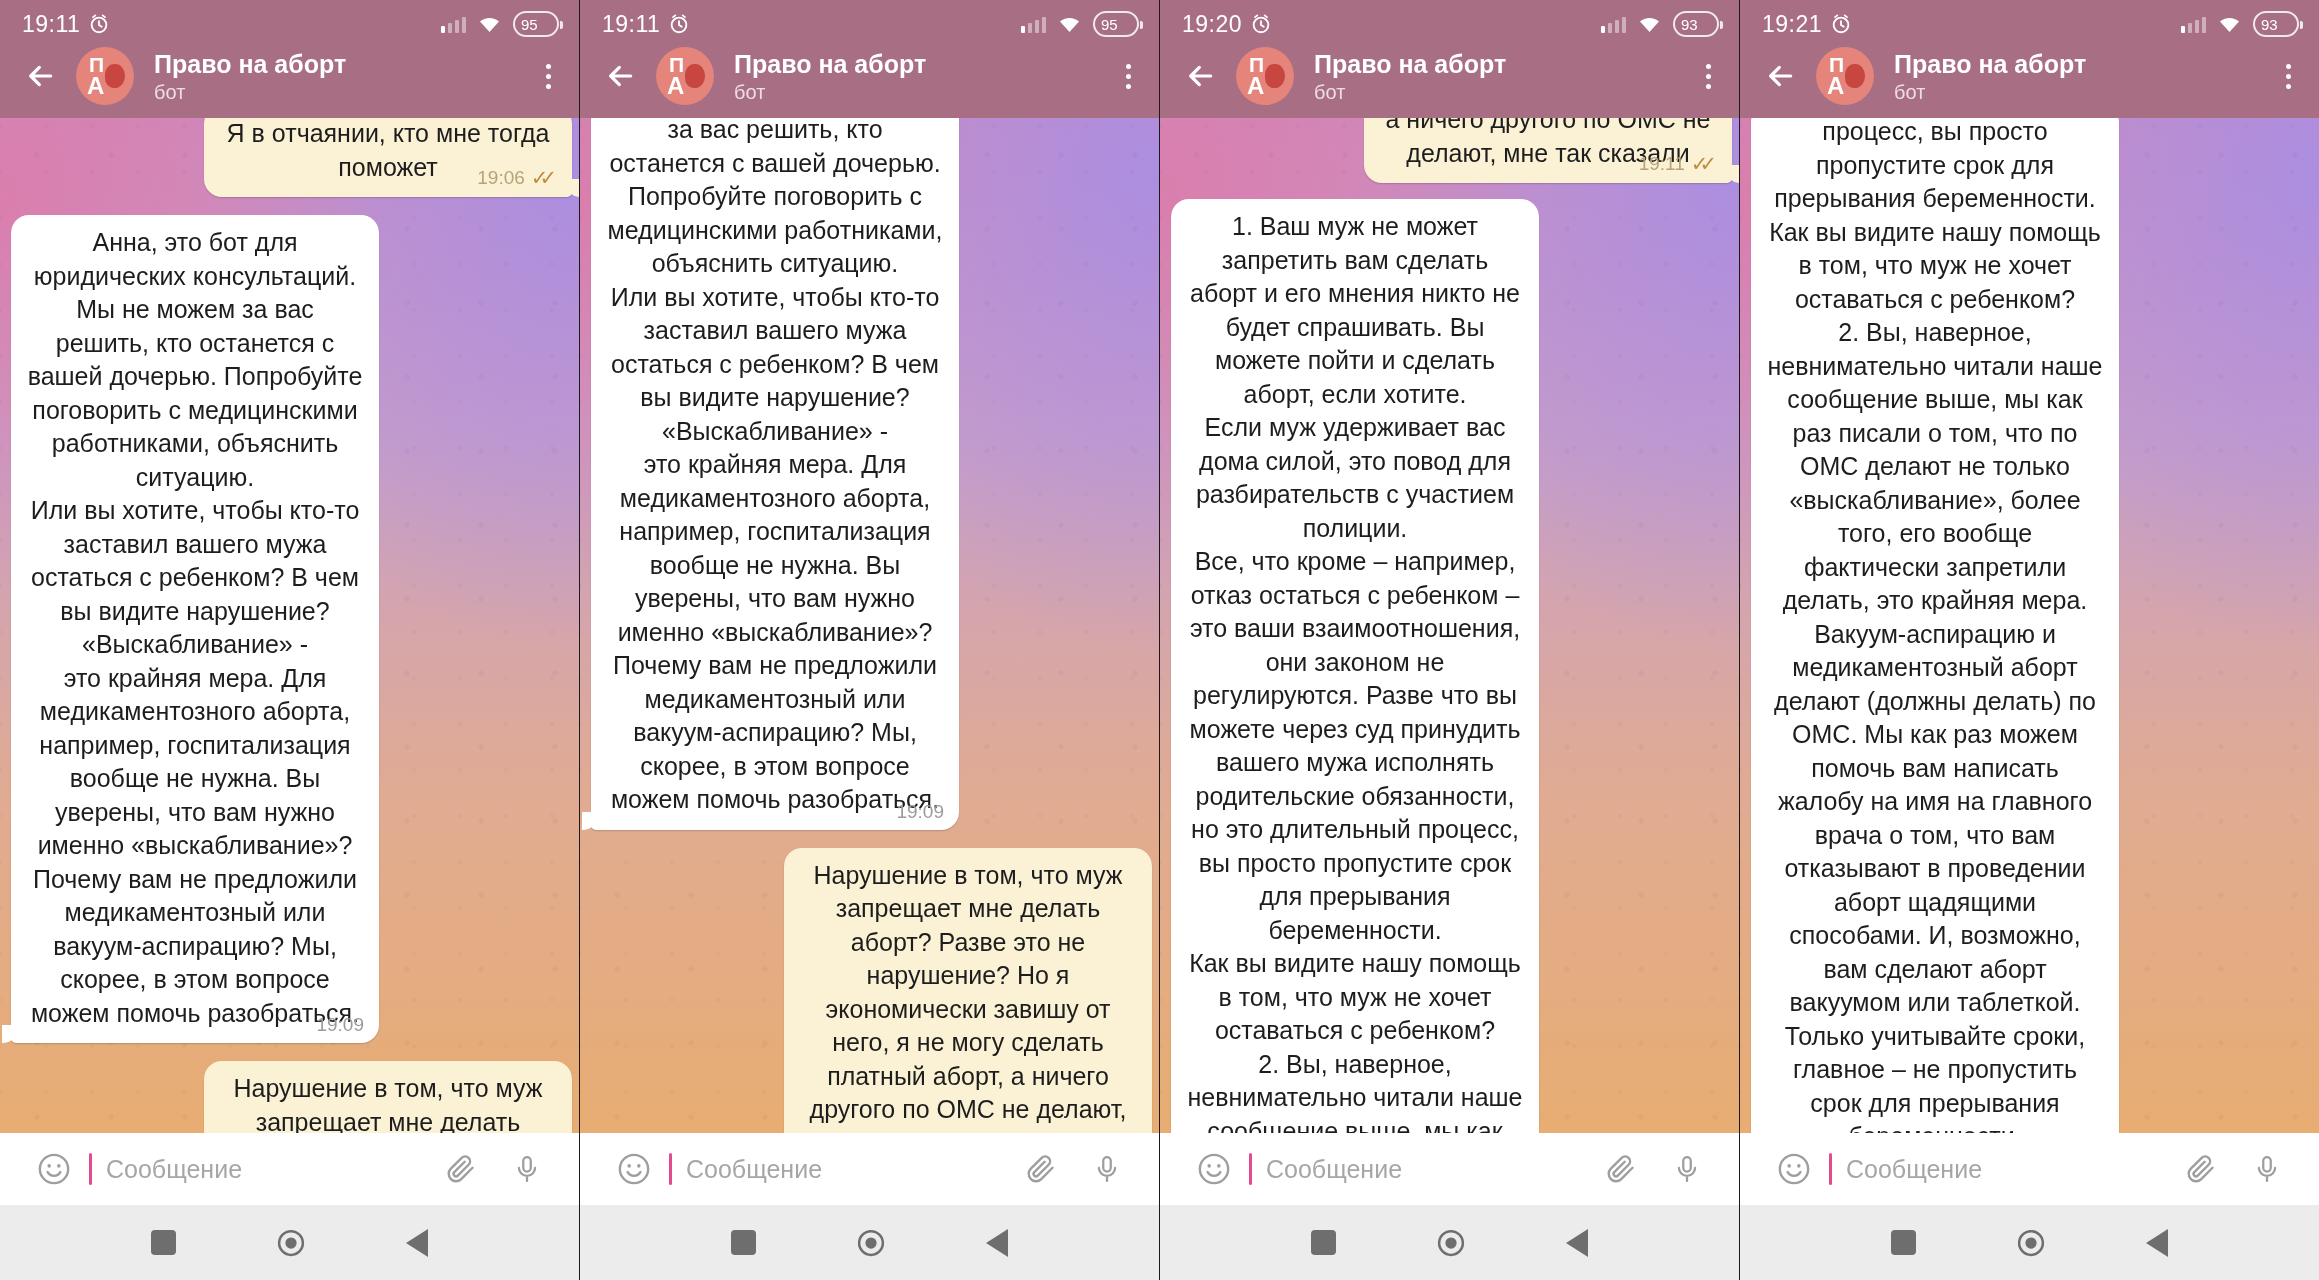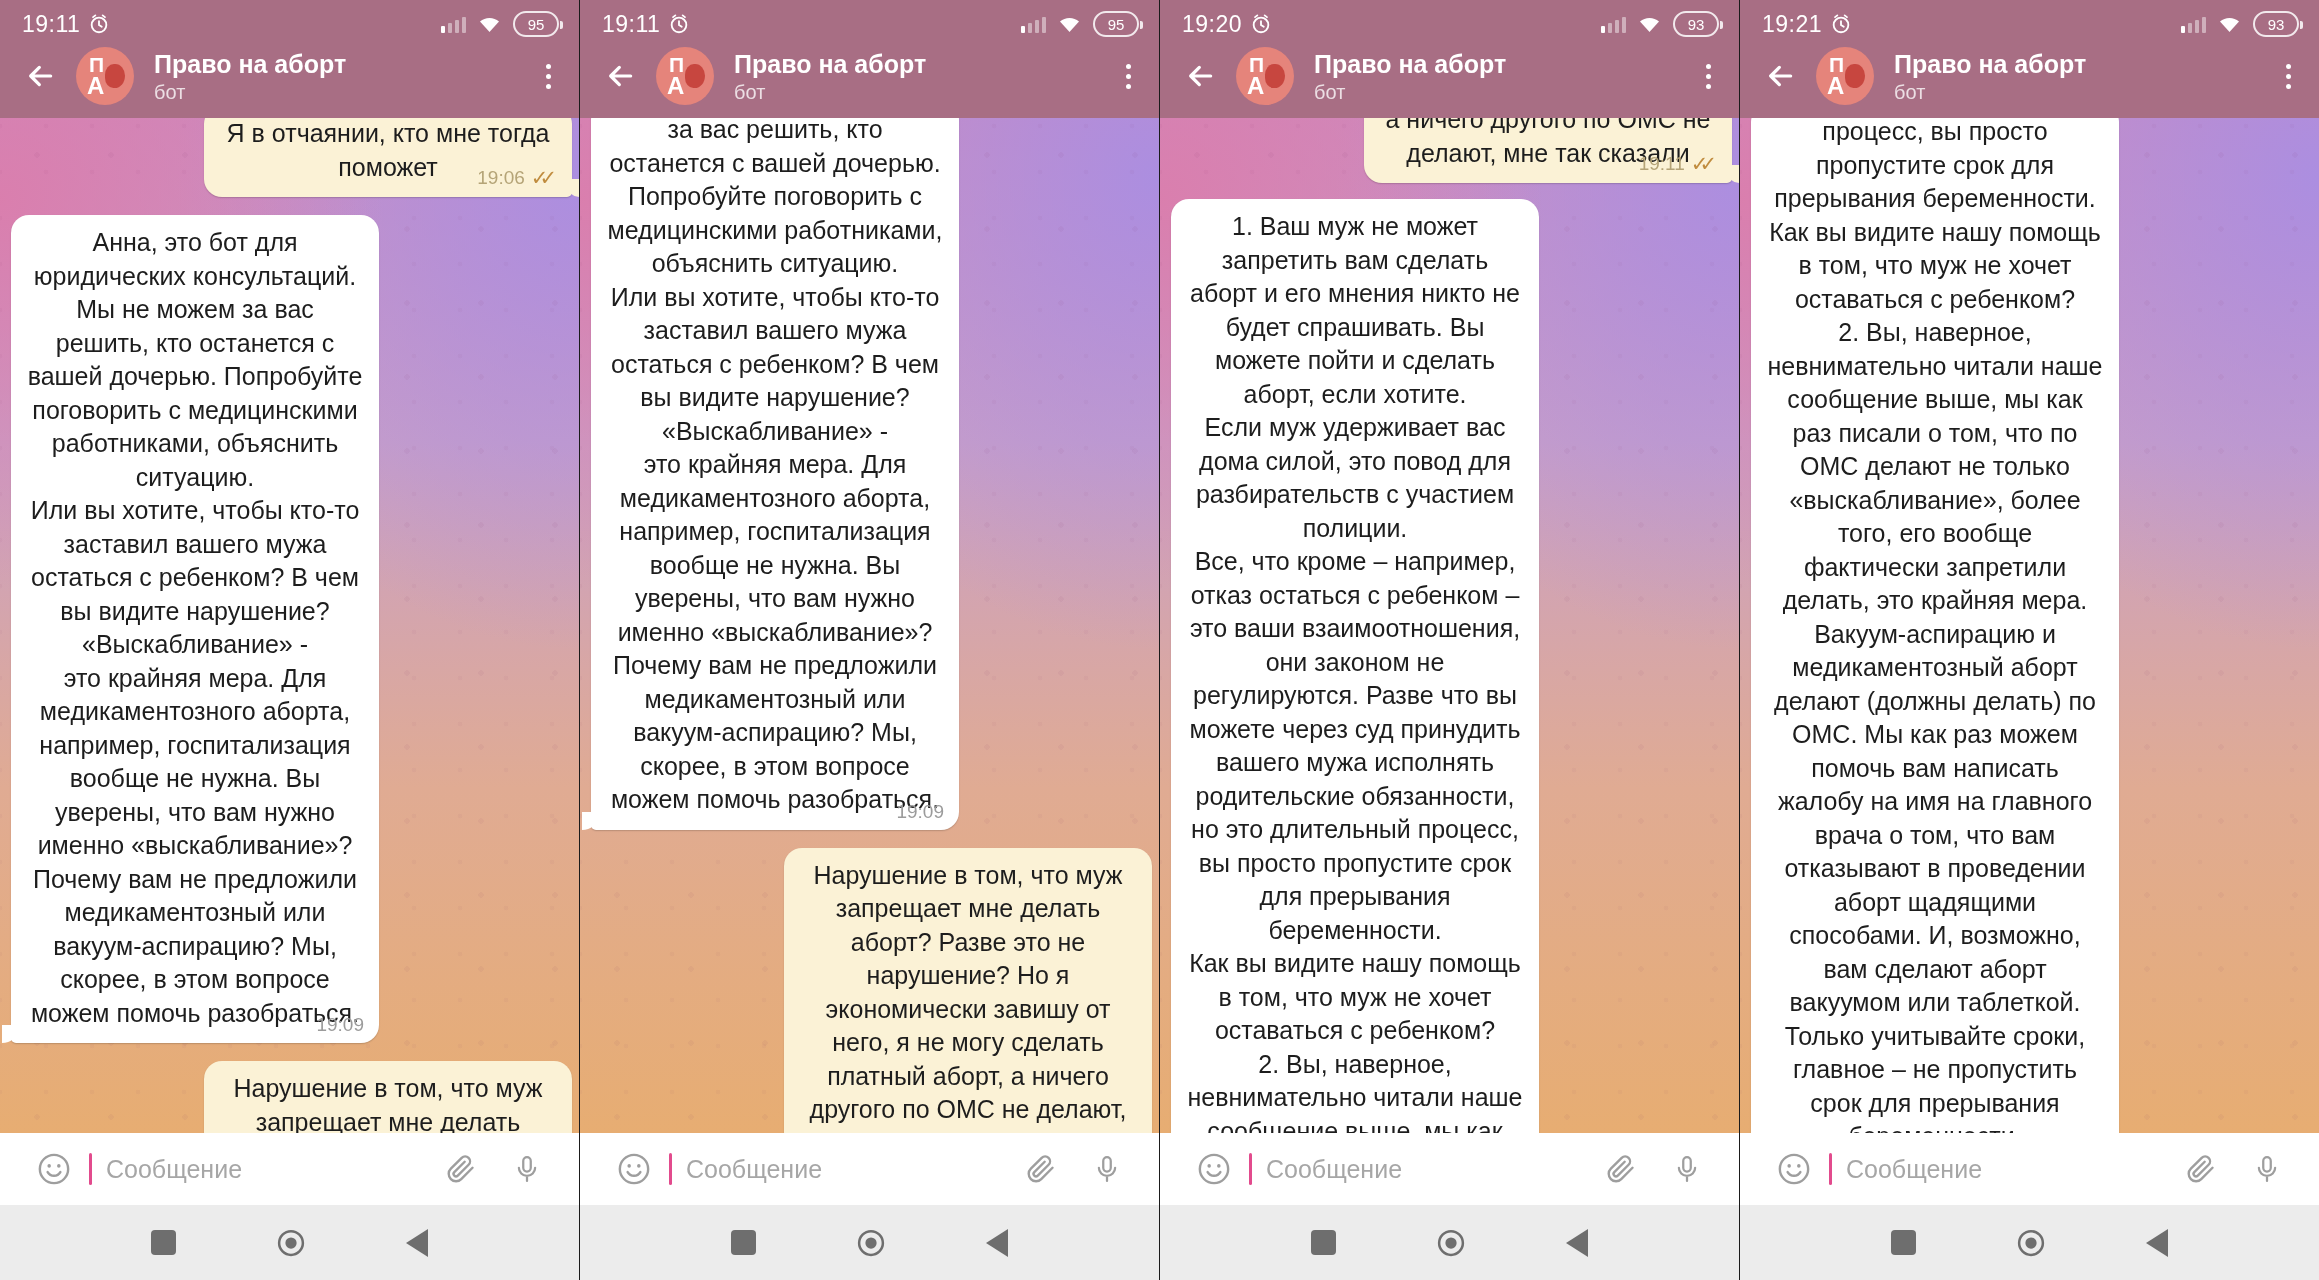--- a/index.html
+++ b/index.html
@@ -12,21 +12,21 @@
   .statusbar{height:42px;background:#a86e84;display:flex;align-items:center;justify-content:space-between;padding:6px 20px 0 22px;color:#fff;flex:0 0 auto;}
   .sb-left{display:flex;align-items:center;gap:8px;}
   .sb-time{font-size:23px;letter-spacing:.5px;}
   .sb-right{display:flex;align-items:center;gap:11px;}
   .signal{display:flex;align-items:flex-end;gap:3px;height:18px;}
   .signal i{display:block;width:4px;border-radius:1px;background:rgba(255,255,255,.45);}
   .signal i:nth-child(1){height:7px;background:#fff;}
   .signal i:nth-child(2){height:10px;}
   .signal i:nth-child(3){height:13px;}
   .signal i:nth-child(4){height:16px;}
-  .battery{position:relative;min-width:46px;height:26px;border:2px solid rgba(255,255,255,.85);border-radius:13px;display:flex;align-items:center;justify-content:center;font-size:15px;color:#fff;padding:0 6px;}
+  .battery{position:relative;min-width:46px;height:26px;border:2px solid rgba(255,255,255,.85);border-radius:13px;display:flex;align-items:center;justify-content:flex-start;font-size:15px;color:#fff;padding:0 6px;}
   .battery::after{content:"";position:absolute;right:-6px;top:8px;width:3px;height:8px;background:rgba(255,255,255,.85);border-radius:0 2px 2px 0;}
 
   
   .chathead{height:76px;background:#a86e84;display:flex;align-items:center;padding:0 18px 8px 24px;gap:20px;flex:0 0 auto;}
   .back{flex:0 0 auto;display:flex;}
   .avatar{position:relative;width:58px;height:58px;border-radius:50%;background:#e5847b;flex:0 0 auto;overflow:hidden;}
   .avatar .av-top{position:absolute;left:13px;top:6px;color:#fff;font-size:21px;font-weight:bold;}
   .avatar .av-bot{position:absolute;left:11px;bottom:5px;color:#fff;font-size:24px;font-weight:bold;}
   .avatar .blob{position:absolute;right:9px;top:17px;width:20px;height:24px;background:#c23b35;border-radius:48% 52% 55% 45%;opacity:.85;}
   .titles{flex:1 1 auto;min-width:0;color:#fff;}

